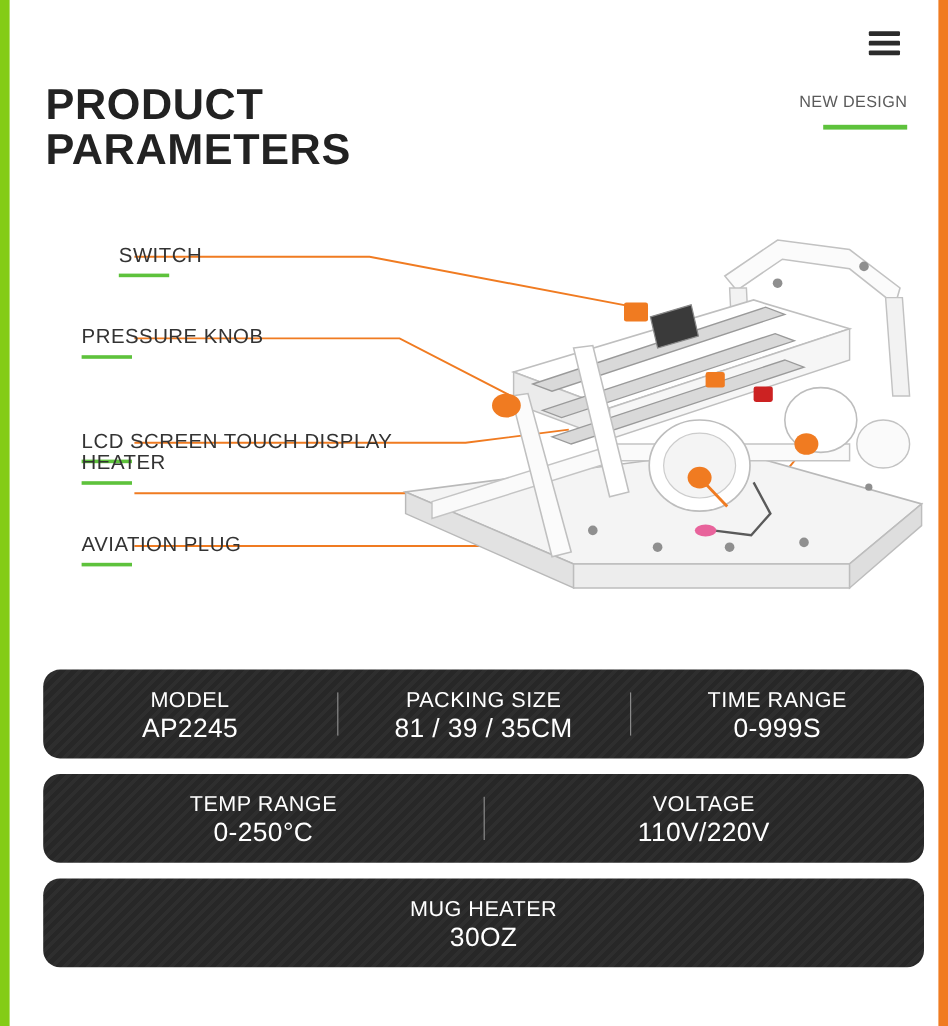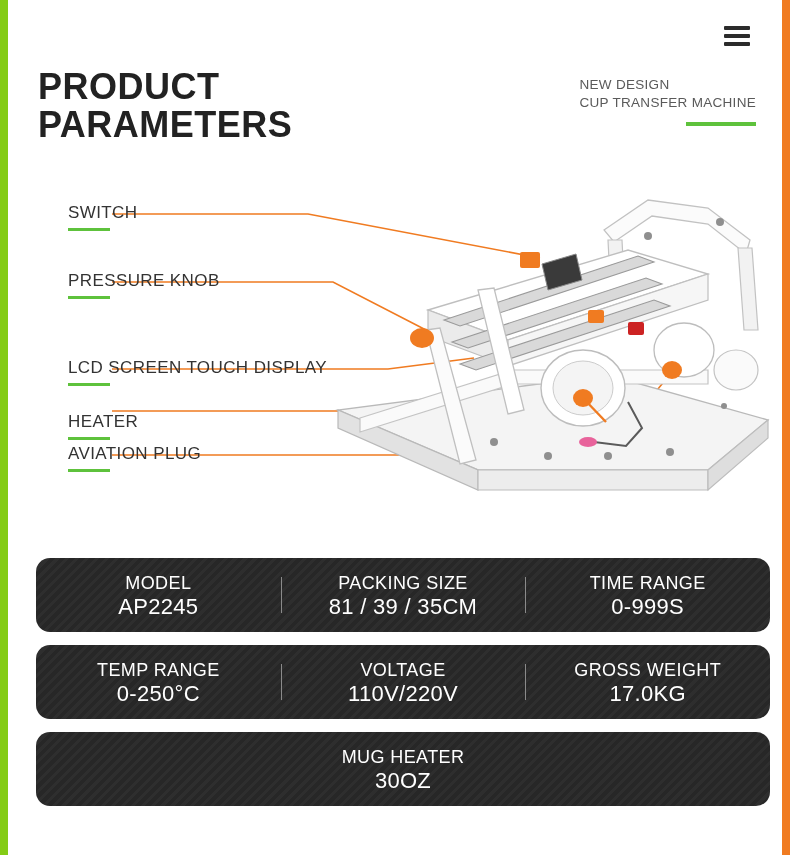--- a/index.html
+++ b/index.html
@@ -92,24 +92,24 @@
     color: #333333;
     letter-spacing: 0.4px;
     white-space: nowrap;
   }
   .callout .cbar {
     margin-top: 5px;
     width: 42px;
     height: 3px;
     background: #5ec23c;
   }
-  .c0 { top: 203px; }
+  .c0 { top: 203px; margin-left: 31px; }
   .c1 { top: 271px; }
   .c2 { top: 358px; }
-  .c3 { top: 412px; text-align: right; }
+  .c3 { top: 376px; text-align: right; }
   .c4 { top: 444px; }
   
   .specs {
     position: absolute;
     left: 28px;
     top: 558px;
     width: 734px;
   }
   .spec-row {
     position: relative;
@@ -174,21 +174,20 @@
     <span></span>
   </div>
 
   <div class="title-block">
     <h1>PRODUCT</h1>
     <h1>PARAMETERS</h1>
   </div>
 
   <div class="subtitle-block">
     <div class="sub1">NEW DESIGN</div>
-    <div class="sub2">CUP TRANSFER MACHINE</div>
     <div class="green-bar"></div>
   </div>
 
   <svg class="illus" viewBox="0 0 790 370">
 
     <g stroke="#f07b21" stroke-width="1.6" fill="none">
       <path d="M104 44 L300 44 L532 88"></path>
       <path d="M104 112 L325 112 L418 160"></path>
       <path d="M104 199 L380 199 L466 188"></path>
       <path d="M104 241 L430 241 L577 225"></path>
@@ -291,24 +290,20 @@
 
     <div class="spec-row">
       <div class="spec-cell">
         <div class="spec-label">TEMP RANGE</div>
         <div class="spec-value">0-250°C</div>
       </div>
       <div class="spec-cell">
         <div class="spec-label">VOLTAGE</div>
         <div class="spec-value">110V/220V</div>
       </div>
-      <div class="spec-cell">
-        <div class="spec-label">GROSS WEIGHT</div>
-        <div class="spec-value">17.0KG</div>
-      </div>
     </div>
 
     <div class="spec-row last">
       <div class="spacer"></div>
       <div class="spec-cell" style="min-width:300px">
         <div class="spec-label">MUG HEATER</div>
         <div class="spec-value">30OZ</div>
       </div>
       <div class="spacer"></div>
     </div>

